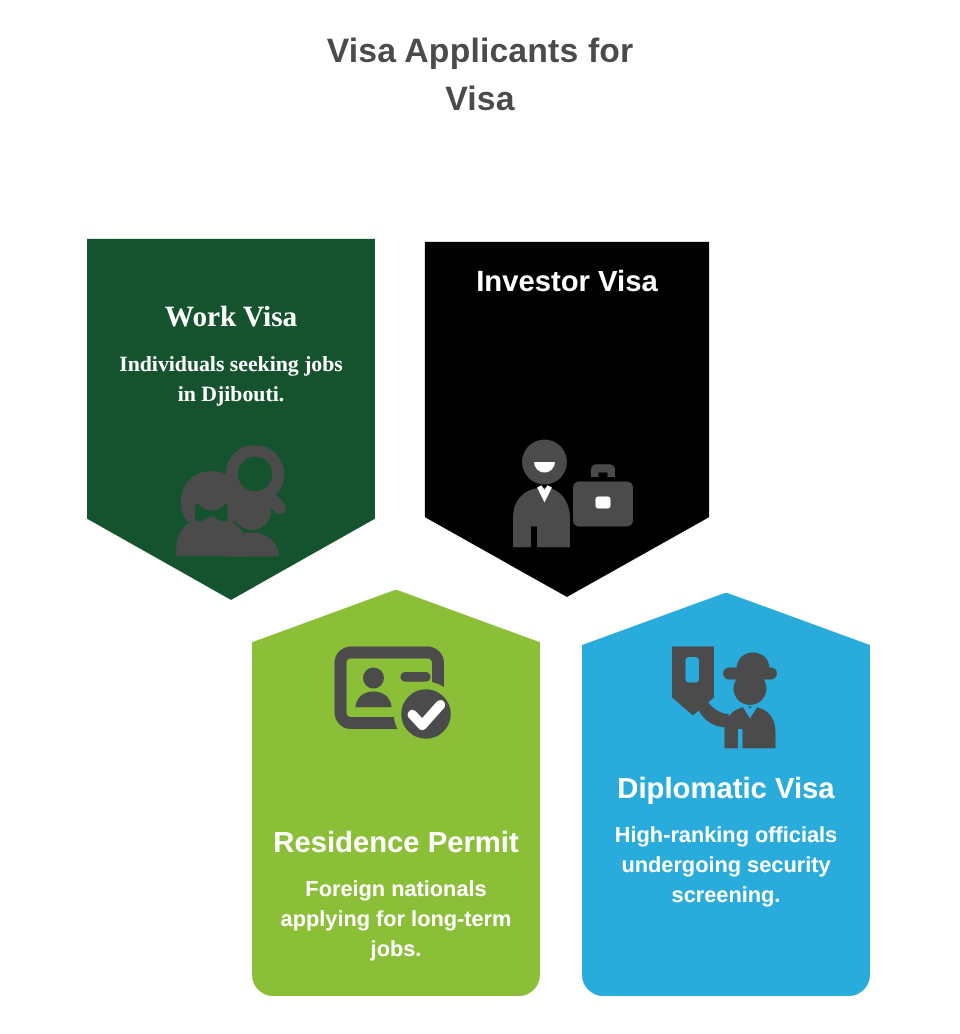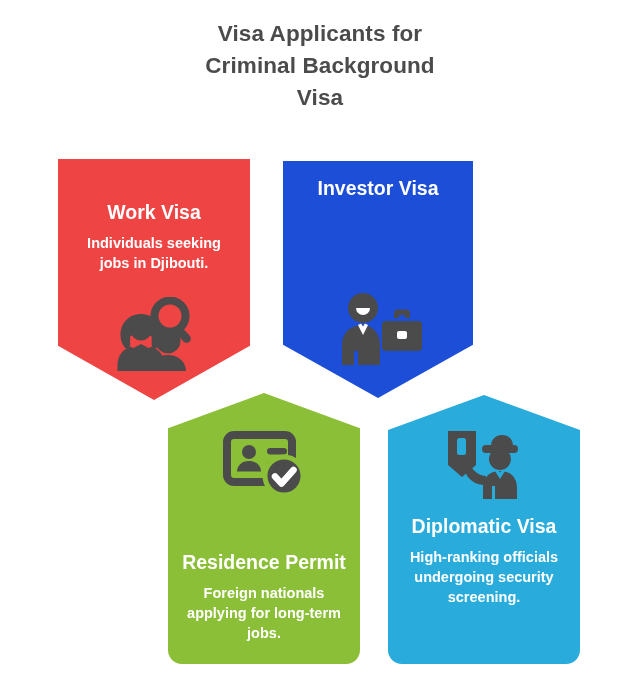--- a/index.html
+++ b/index.html
@@ -123,25 +123,24 @@
 
   .spacer-sm { height: 8px; }
 </style>
 </head>
 <body style="background: rgb(255, 255, 255);">
 
 <div id="infographic">
 
   <div class="title" style="color: rgb(75, 75, 75);">
     <div>Visa Applicants for</div>
-    <div>Criminal Background</div>
     <div>Visa</div>
   </div>
 
-  <div id="card-work" class="card point-down" style="background: #ef4444;">
+  <div id="card-work" class="card point-down" style="background: #14532d; font-family: Liberation Serif, serif;">
     <div class="card-body">
       <div class="card-title">Work Visa</div>
       <div class="spacer-sm"></div>
       <div class="card-desc">Individuals seeking jobs in Djibouti.</div>
     </div>
     <div class="card-icon">
       <svg width="86" height="74" viewBox="0 0 86 74" aria-hidden="true">
         <g fill="#4b4b4b">
 
           <circle cx="59" cy="19" r="15.5" fill="none" stroke="#4b4b4b" stroke-width="8"></circle>
@@ -157,21 +156,21 @@
           <circle cx="30" cy="33" r="10.5"></circle>
 
           <path d="M30 47 l-7.5 4 -3 -1.2 c-8 2.4 -13 9.4 -13 18.6 l0 5.6 47 0 0 -5.6
                    c0 -9.2 -5 -16.2 -13 -18.6 l-3 1.2 -7.5 -4 z"></path>
         </g>
       </svg>
     </div>
 
   </div>
 
-  <div id="card-investor" class="card point-down" style="background: #1d4ed8;">
+  <div id="card-investor" class="card point-down" style="background: #000000;">
     <div class="card-body">
       <div class="card-title">Investor Visa</div>
       <div class="spacer-sm"></div>
     </div>
     <div class="card-icon">
       <svg width="88" height="74" viewBox="0 0 88 74" aria-hidden="true">
         <g fill="#4b4b4b">
 
           <circle cx="29" cy="17" r="15"></circle>
           <path d="M22 17 a7 7 0 0 0 14 0 z" fill="#ffffff"></path>

